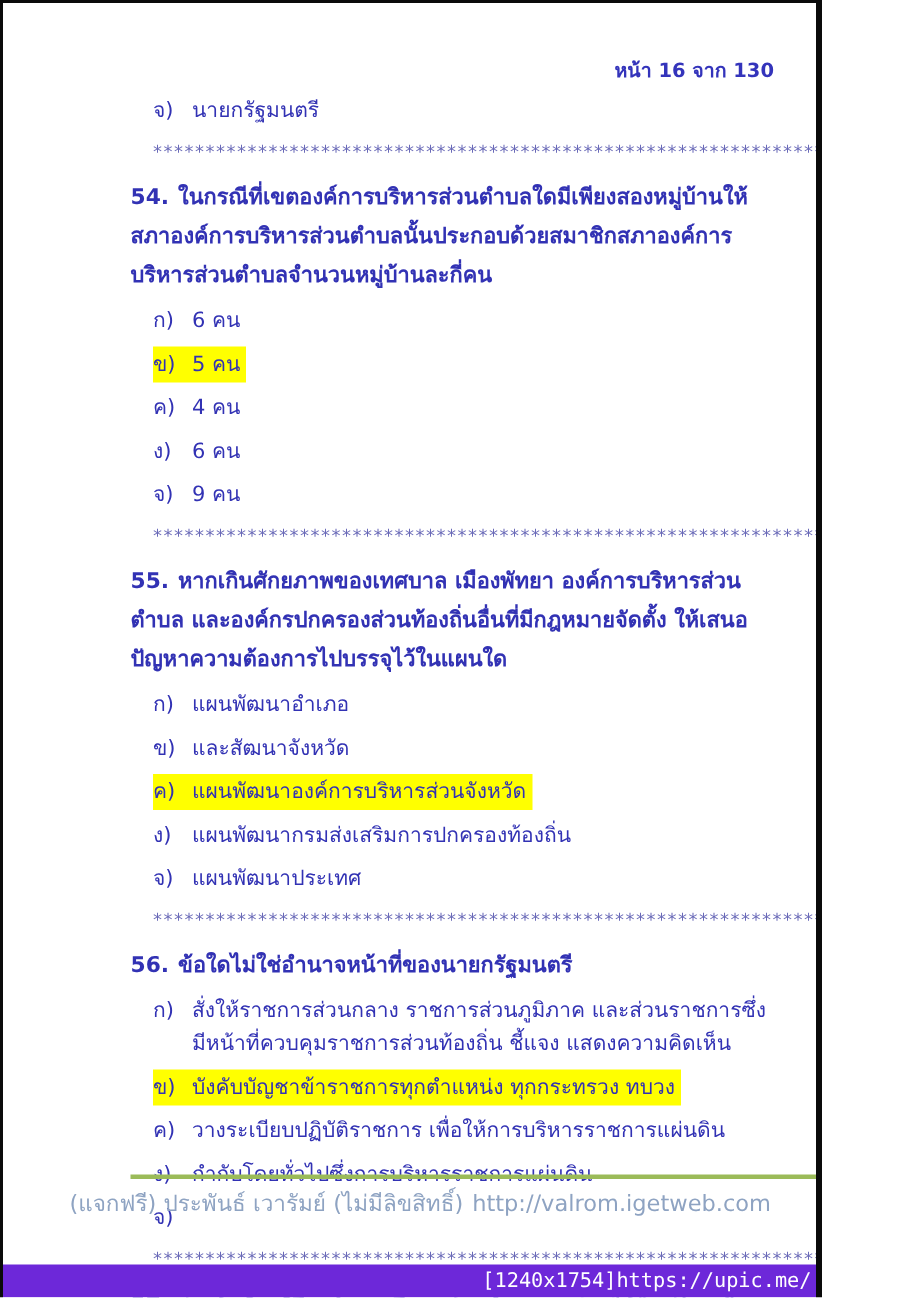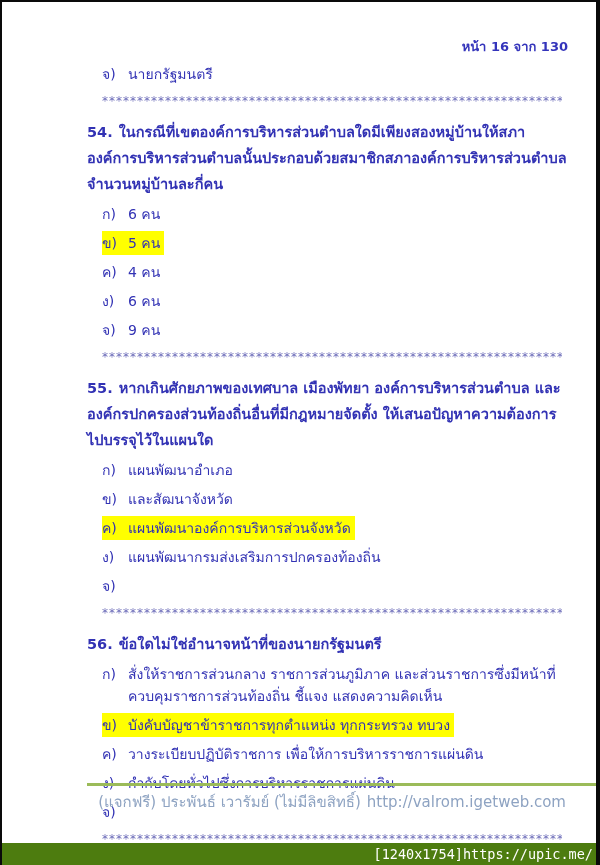--- a/index.html
+++ b/index.html
@@ -1,18 +1,18 @@
 <!DOCTYPE html>
 <html><head>
 <meta charset="utf-8">
 <style>
   html,body{margin:0;padding:0;background:#ffffff;}
   .page{
     position:relative;
-    width:600px;height:865px;
+    width:548px;height:865px;
     box-sizing:border-box;
     background:#ffffff;
     border-top:2px solid #0a0a0a;
     border-left:2px solid #0a0a0a;
     border-right:4px solid #0a0a0a;
     overflow:hidden;
     font-family:"DejaVu Sans","Liberation Sans",sans-serif;
     color:#3232b4;
   }
   .header{
@@ -75,21 +75,21 @@
     right:30px;
     top:788px;
     font-size:15px;
     color:#8ea3c2;
   }
   .footer-credit .url{margin-left:6px;}
   .watermark-bar{
     position:absolute;
     left:0;right:0;bottom:0;
     height:22px;
-    background:#4d7c0f;
+    background:#6d28d9;
     color:#ffffff;
     text-align:right;
     font-family:"DejaVu Sans Mono","Liberation Mono",monospace;
     font-size:13.5px;
     line-height:22px;
     padding-right:3px;
     box-sizing:border-box;
   }
 </style>
 </head>
@@ -175,20 +175,21 @@
         </div>
         <div class="opt">
           <span class="opt-inner">
             <span class="opt-label">ง)</span>
             <span class="opt-text">แผนพัฒนากรมส่งเสริมการปกครองท้องถิ่น</span>
           </span>
         </div>
         <div class="opt">
           <span class="opt-inner">
             <span class="opt-label">จ)</span>
+            <span class="opt-text">แผนพัฒนาประเทศ</span>
           </span>
         </div>
       </div>
     </div>
 
     <div class="sep">***************************************************************************</div>
 
     <div>
       <div class="q-text">
         <span class="q-num">56.</span><span>ข้อใดไม่ใช่อำนาจหน้าที่ของนายกรัฐมนตรี</span>

